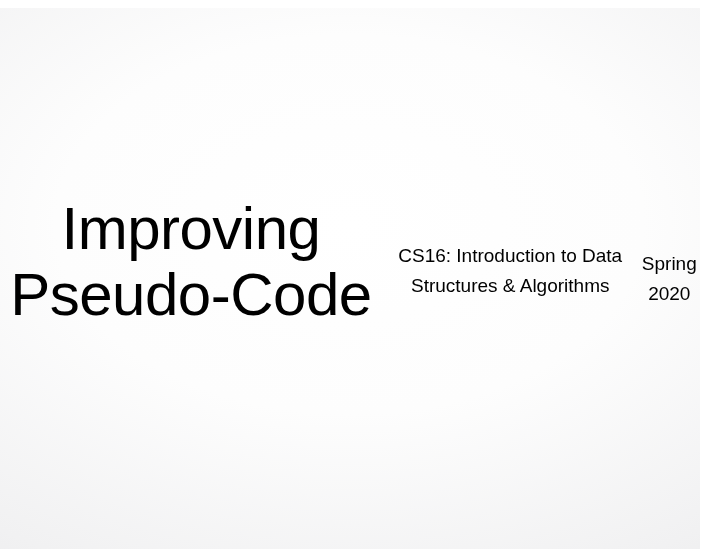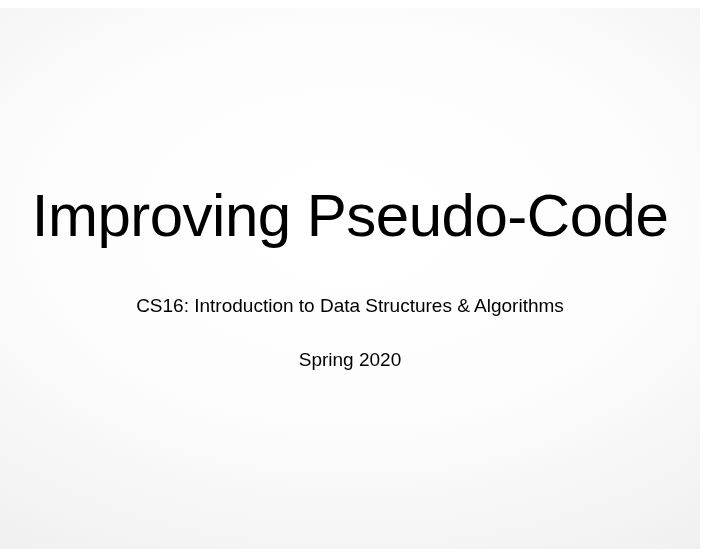--- a/index.html
+++ b/index.html
@@ -18,26 +18,24 @@
       width: 720px;
       height: 557px;
       padding: 8px 0;
       background: #ffffff;
     }
     .slide {
       width: 700px;
       height: 541px;
       background: radial-gradient(ellipse 120% 100% at 50% 40%, #ffffff 0%, #fdfdfd 35%, #f1f1f2 70%, #e4e4e6 100%);
       display: flex;
-      flex-direction: column;
       justify-content: center;
       align-items: center;
       text-align: center;
       color: #000000;
-      gap: 8px;
     }
     .title {
       font-size: 60px;
       font-weight: 300;
       letter-spacing: -0.5px;
       line-height: 1.1;
       margin-bottom: 34px;
     }
     .subtitle {
       font-size: 19px;

